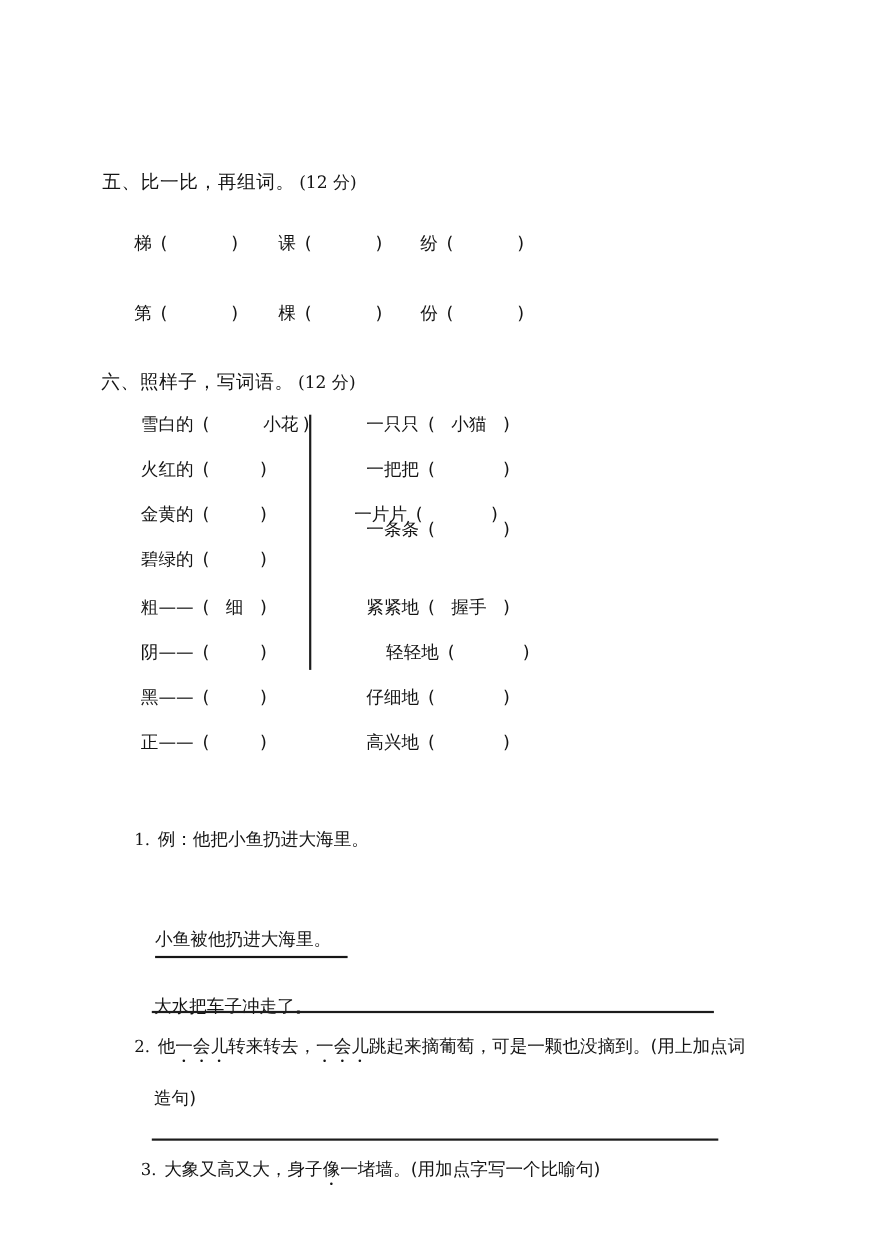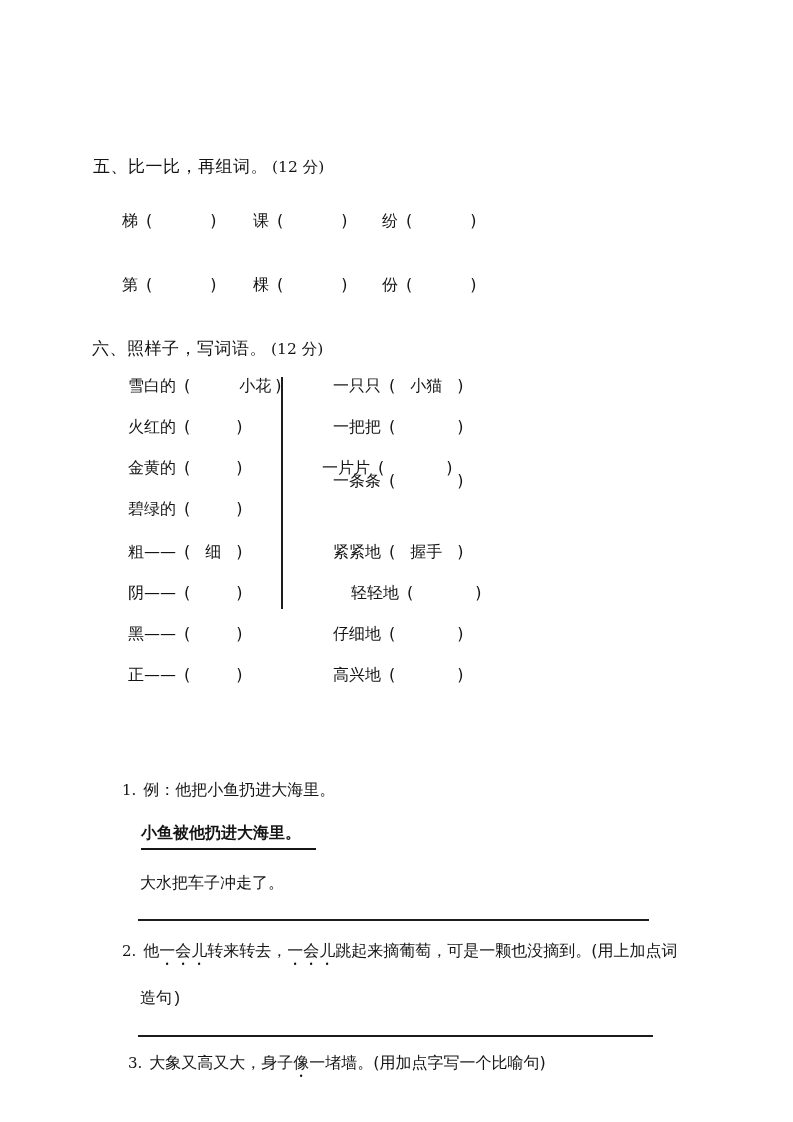--- a/index.html
+++ b/index.html
@@ -68,24 +68,24 @@
   <div class="abs" style="left:333px;top:377px;"><span>一只只</span><span class="pg"><span class="ans w62">小猫</span></span></div>
   <div class="abs" style="left:333px;top:418px;"><span>一把把</span><span class="pg"><span class="ans w62"></span></span></div>
   <div class="abs" style="left:322px;top:459px;"><span>一片片</span><span class="pg"><span class="ans w62"></span></span></div>
   <div class="abs" style="left:333px;top:472px;"><span>一条条</span><span class="pg"><span class="ans w62"></span></span></div>
   <div class="abs" style="left:333px;top:543px;"><span>紧紧地</span><span class="pg"><span class="ans w62">握手</span></span></div>
   <div class="abs" style="left:351px;top:584px;"><span>轻轻地</span><span class="pg"><span class="ans w62"></span></span></div>
   <div class="abs" style="left:333px;top:625px;"><span>仔细地</span><span class="pg"><span class="ans w62"></span></span></div>
   <div class="abs" style="left:333px;top:666px;"><span>高兴地</span><span class="pg"><span class="ans w62"></span></span></div>
 
 
-  <div class="abs" style="left:122px;top:781px;"><span class="qnum">1.</span><span>例：他把小鱼扔进大海里。</span></div>
-  <div class="abs" style="left:141px;top:824px;font-weight:bold;"><span class="uline">小鱼被他扔进大海里。</span></div>
-  <div class="abs" style="left:140px;top:874px;"><span>大水把车子冲走了。</span></div>
+  <div class="abs" style="left:122px;top:754px;"><span class="qnum">1.</span><span>例：他把小鱼扔进大海里。</span></div>
+  <div class="abs" style="left:141px;top:845px;"><span class="uline">小鱼被他扔进大海里。</span></div>
+  <div class="abs" style="left:140px;top:906px;"><span>大水把车子冲走了。</span></div>
   <div class="hline" style="left:138px;top:919px;width:511px;"></div>
 
   <div class="abs" style="left:122px;top:941px;"><span class="qnum">2.</span><span>他</span><span class="dot">一会儿</span><span>转来转去，</span><span class="dot">一会儿</span><span>跳起来摘葡萄，可是一颗也没摘到。(用上加点词</span></div>
-  <div class="abs" style="left:140px;top:990px;font-family:Liberation Mono, monospace;"><span>造句)</span></div>
+  <div class="abs" style="left:140px;top:990px;"><span>造句)</span></div>
   <div class="hline" style="left:138px;top:1035px;width:515px;"></div>
 
   <div class="abs" style="left:128px;top:1053px;"><span class="qnum">3.</span><span>大象又高又大，身子</span><span class="dot">像</span><span>一堵墙。(用加点字写一个比喻句)</span></div>
 
 </div>
 
 </body></html>

